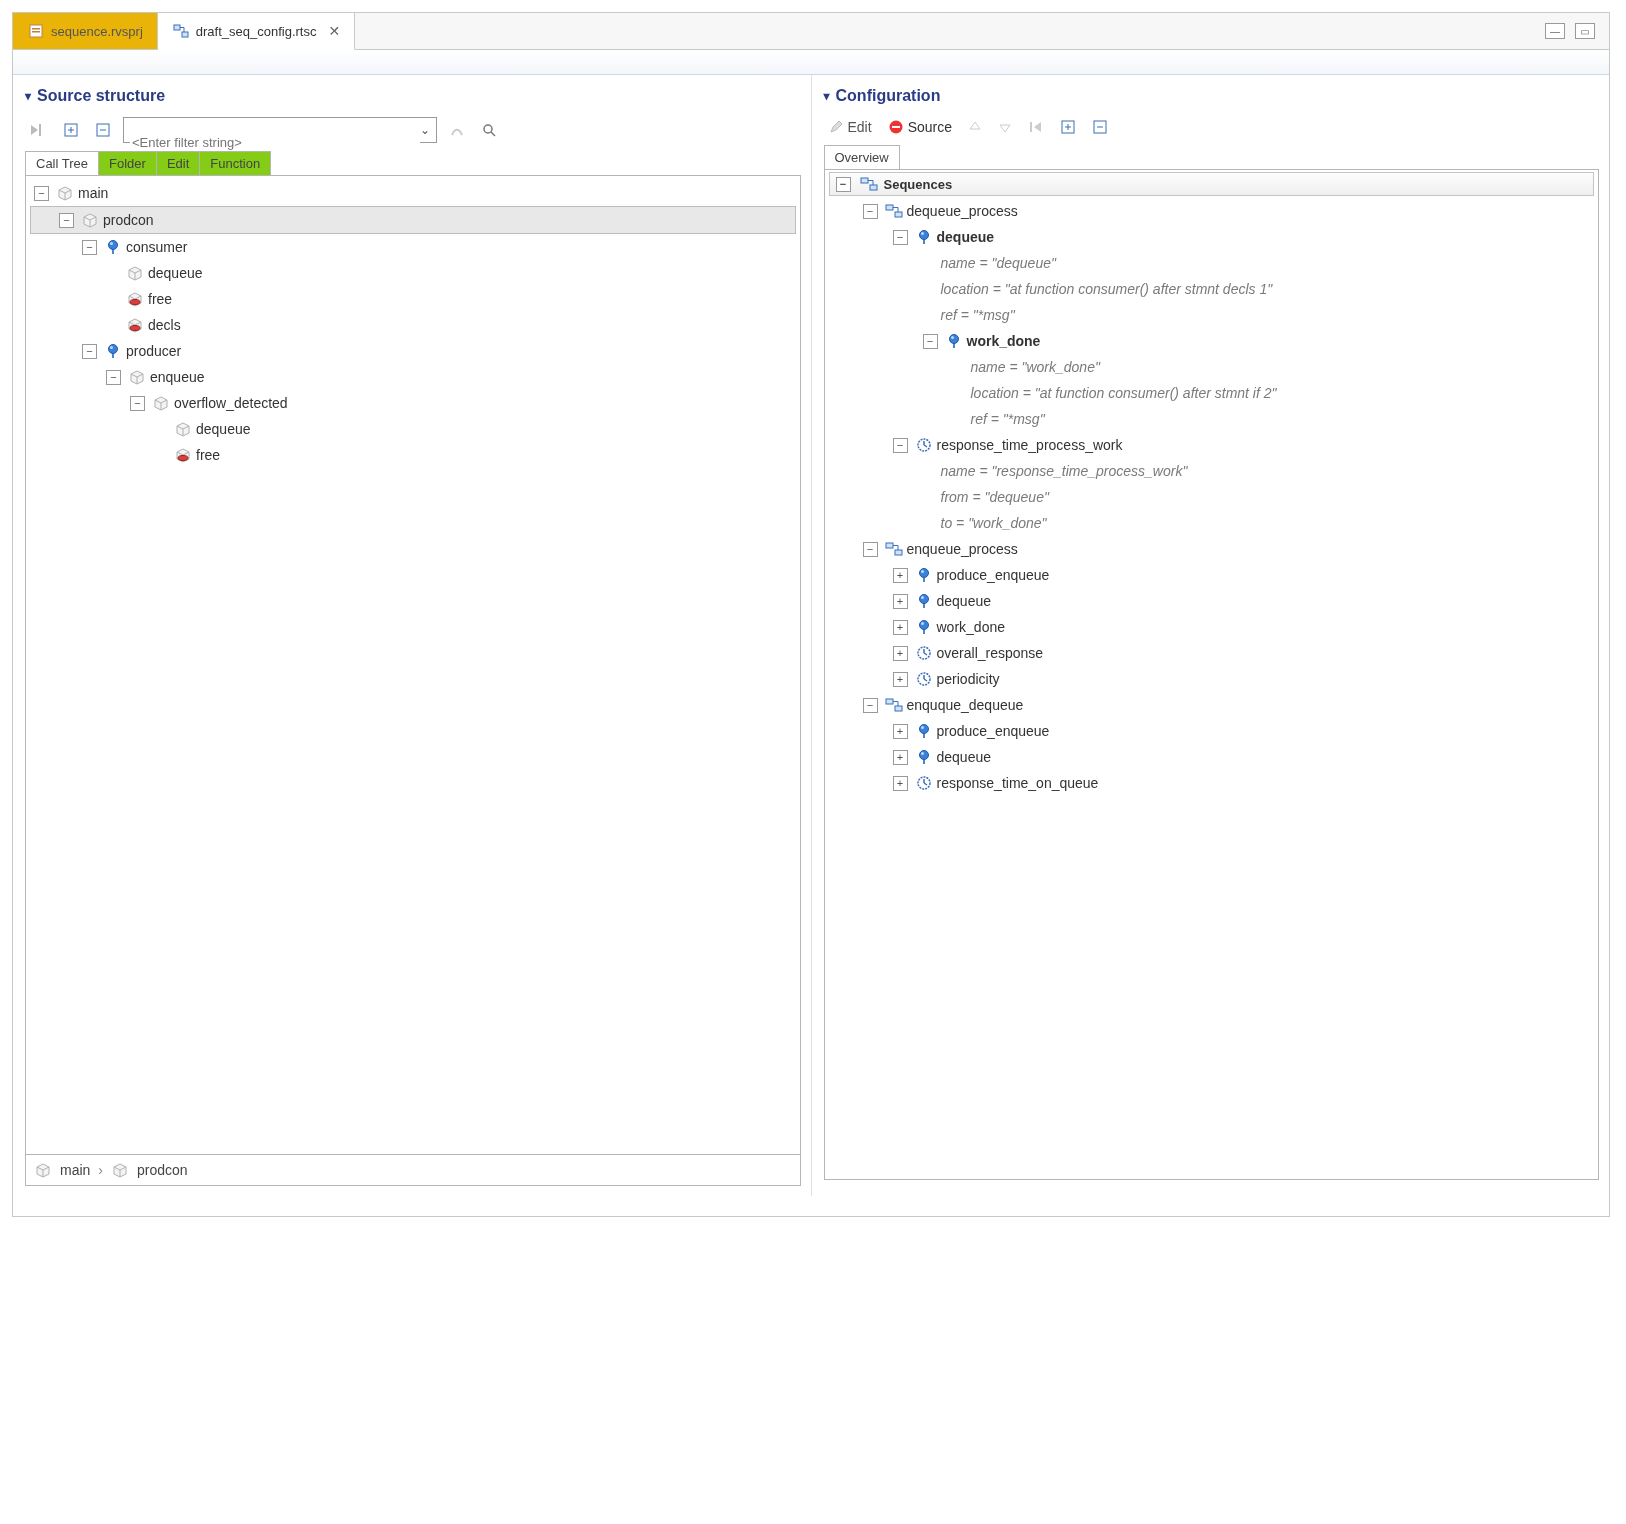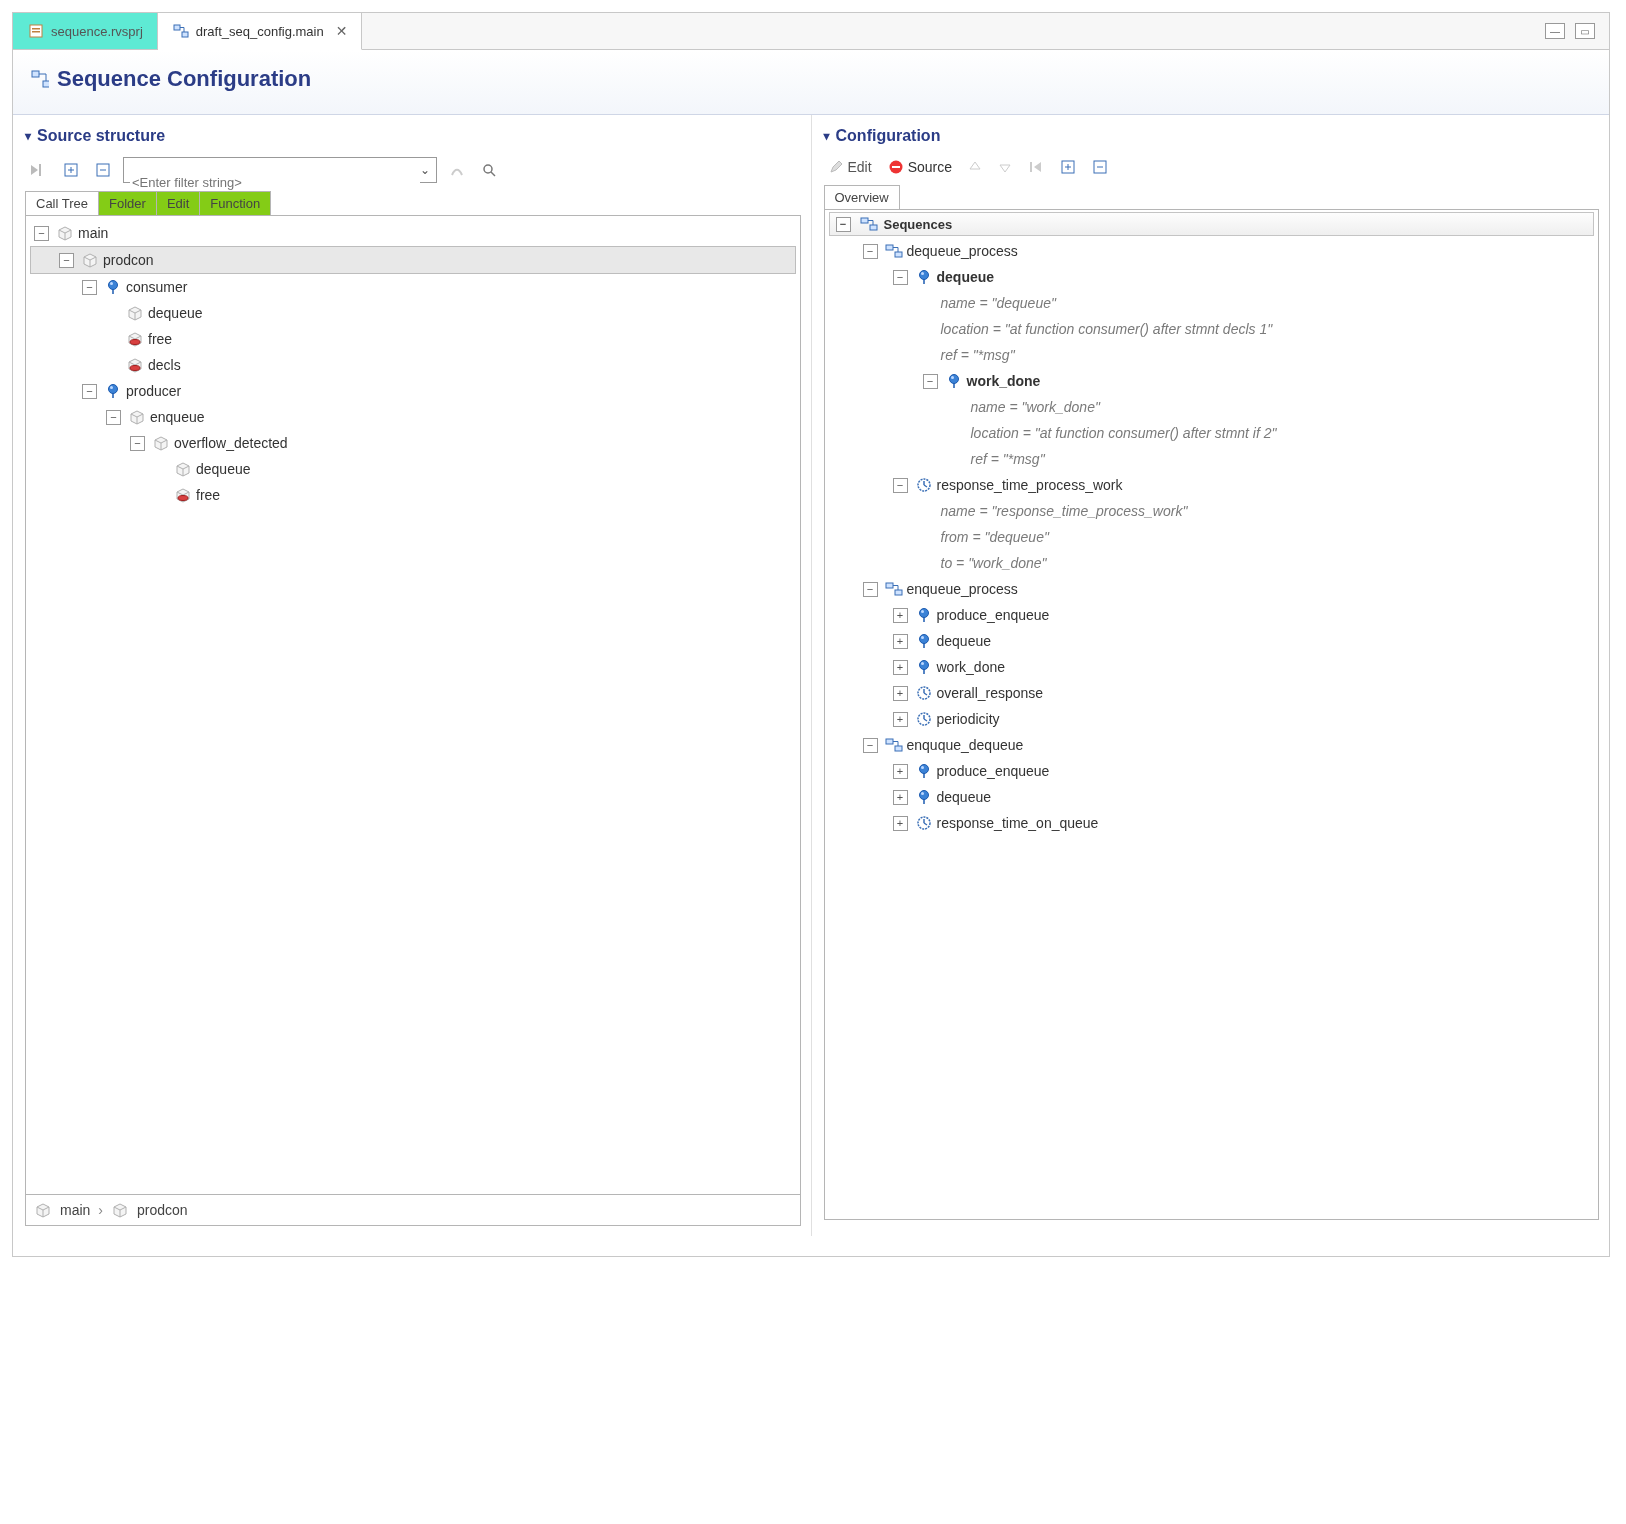--- a/index.html
+++ b/index.html
@@ -26,21 +26,21 @@
     border-bottom: 1px solid #c8c8c8;
     background: #f7f7f7;
     position: relative;
   }
   .tab {
     display: flex;
     align-items: center;
     gap: 6px;
     padding: 0 14px;
     border-right: 1px solid #c8c8c8;
-    background: #5eead4;
+    background: #eab308;
     color: #555;
     cursor: pointer;
   }
   .tab.active {
     background: #fff;
     color: #333;
     border-bottom: 1px solid #fff;
     margin-bottom: -1px;
     font-weight: normal;
   }
@@ -256,40 +256,30 @@
       <span>sequence.rvsprj</span>
     </div>
     <div class="tab active">
       <span class="ic">
         <svg width="16" height="16">
             <rect x="1" y="2" width="6" height="5" fill="#cfe3ff" stroke="#3b6fb6"></rect>
             <rect x="9" y="9" width="6" height="5" fill="#cfe3ff" stroke="#3b6fb6"></rect>
             <path d="M7 4.5 H11 V9" stroke="#3b6fb6" fill="none"></path>
           </svg>
       </span>
-      <span>draft_seq_config.main</span>
+      <span>draft_seq_config.rtsc</span>
       <span class="tab-close">✕</span>
     </div>
     <div class="titlebar-controls">
       <div class="titlebar-btn">—</div>
       <div class="titlebar-btn">▭</div>
     </div>
   </div>
 
   <div class="editor-header">
-    <div class="editor-title">
-      <span class="ic">
-        <svg width="20" height="20">
-            <rect x="1" y="2" width="7" height="6" fill="#cfe3ff" stroke="#3b6fb6"></rect>
-            <rect x="12" y="12" width="7" height="6" fill="#cfe3ff" stroke="#3b6fb6"></rect>
-            <path d="M8 5 H15 V12" stroke="#3b6fb6" fill="none"></path>
-          </svg>
-      </span>
-      <span>Sequence Configuration</span>
-    </div>
   </div>
 
   <div class="editor-body">
 
     <div class="pane">
       <div class="pane-header">
         <span class="arrow">▾</span>
         <span>Source structure</span>
       </div>
       <div class="toolbar">

